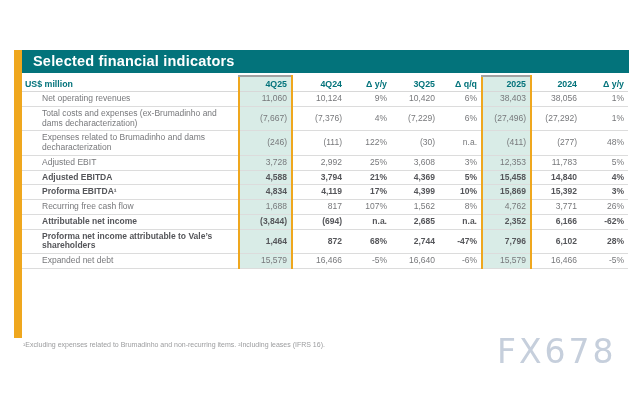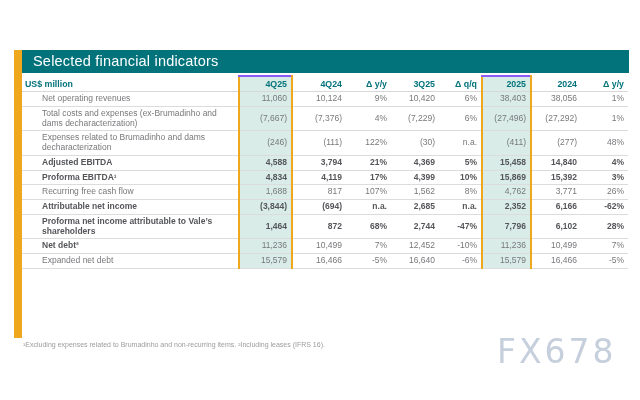--- a/index.html
+++ b/index.html
@@ -9,21 +9,21 @@
     -webkit-font-smoothing:antialiased;
   }
   .accent-bar{
     position:absolute;left:14px;top:50px;width:8px;height:288px;
     background:#EFA71E;
   }
   .content{
     position:absolute;left:22px;top:50px;width:607px;
   }
   .title-band{
-    background:#03737B;color:#ffffff;font-weight:normal;
+    background:#03737B;color:#ffffff;font-weight:bold;
     font-size:14.5px;height:23px;line-height:23px;padding-left:11px;
     letter-spacing:0.2px;
   }
   table{
     border-collapse:collapse;table-layout:fixed;width:606px;
     margin-top:2px;font-size:8.5px;color:#77787B;
   }
   th{
     color:#03737B;font-weight:bold;text-align:right;font-size:8.8px;
     padding:2px 4px 2px 10px;border-bottom:1px solid #D8D8D8;
@@ -34,21 +34,21 @@
     text-align:right;vertical-align:middle;
     padding:2px 4px 2px 2px;border-bottom:1px solid #DCDCDC;
     line-height:1.15;
   }
   td.lbl{text-align:left;padding-left:20px;padding-right:6px;}
   .b{font-weight:bold;color:#55565A;}
   .hl{
     background:#D9ECE7;
     border-left:2px solid #EFA71E;border-right:2px solid #EFA71E;
   }
-  thead .hl{border-top:2px solid #8b5cf6;}
+  thead .hl{border-top:2px solid #a3a3a3;}
   .hl-bottom{border-bottom:2px solid #EFA71E !important;}
   .footnote{
     position:absolute;left:23px;top:341px;width:450px;
     font-size:7px;color:#9B9C9E;
   }
   .watermark{
     position:absolute;left:497px;top:332px;
     font-family:"DejaVu Sans", sans-serif;
     font-size:33px;color:#C6CFDC;letter-spacing:3px;
   }
@@ -114,20 +114,31 @@
           <td class="hl">(246)</td>
           <td>(111)</td>
           <td>122%</td>
           <td>(30)</td>
           <td>n.a.</td>
           <td class="hl">(411)</td>
           <td>(277)</td>
           <td>48%</td>
         </tr>
         <tr>
+          <td class="lbl">Adjusted EBIT</td>
+          <td class="hl">3,728</td>
+          <td>2,992</td>
+          <td>25%</td>
+          <td>3,608</td>
+          <td>3%</td>
+          <td class="hl">12,353</td>
+          <td>11,783</td>
+          <td>5%</td>
+        </tr>
+        <tr>
           <td class="lbl b">Adjusted EBITDA</td>
           <td class="b hl">4,588</td>
           <td class="b">3,794</td>
           <td class="b">21%</td>
           <td class="b">4,369</td>
           <td class="b">5%</td>
           <td class="b hl">15,458</td>
           <td class="b">14,840</td>
           <td class="b">4%</td>
         </tr>
@@ -169,31 +180,20 @@
           <td class="b hl">1,464</td>
           <td class="b">872</td>
           <td class="b">68%</td>
           <td class="b">2,744</td>
           <td class="b">-47%</td>
           <td class="b hl">7,796</td>
           <td class="b">6,102</td>
           <td class="b">28%</td>
         </tr>
         <tr>
-          <td class="lbl b">Net debt²</td>
-          <td class="hl">11,236</td>
-          <td>10,499</td>
-          <td>7%</td>
-          <td>12,452</td>
-          <td>-10%</td>
-          <td class="hl">11,236</td>
-          <td>10,499</td>
-          <td>7%</td>
-        </tr>
-        <tr>
           <td class="lbl">Expanded net debt</td>
           <td class="hl">15,579</td>
           <td>16,466</td>
           <td>-5%</td>
           <td>16,640</td>
           <td>-6%</td>
           <td class="hl">15,579</td>
           <td>16,466</td>
           <td>-5%</td>
         </tr>

